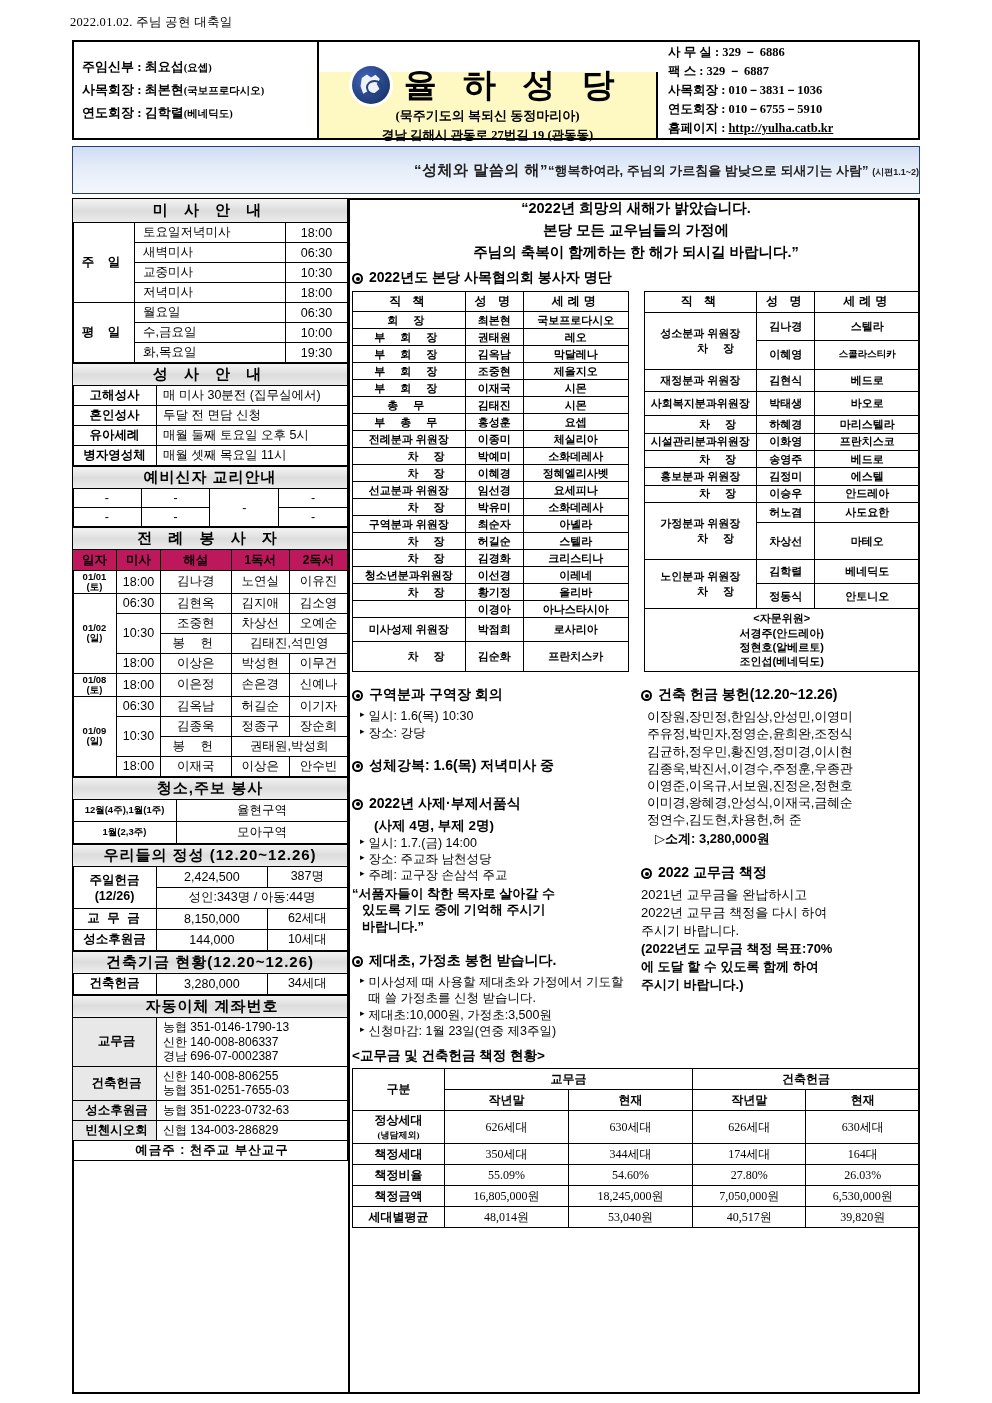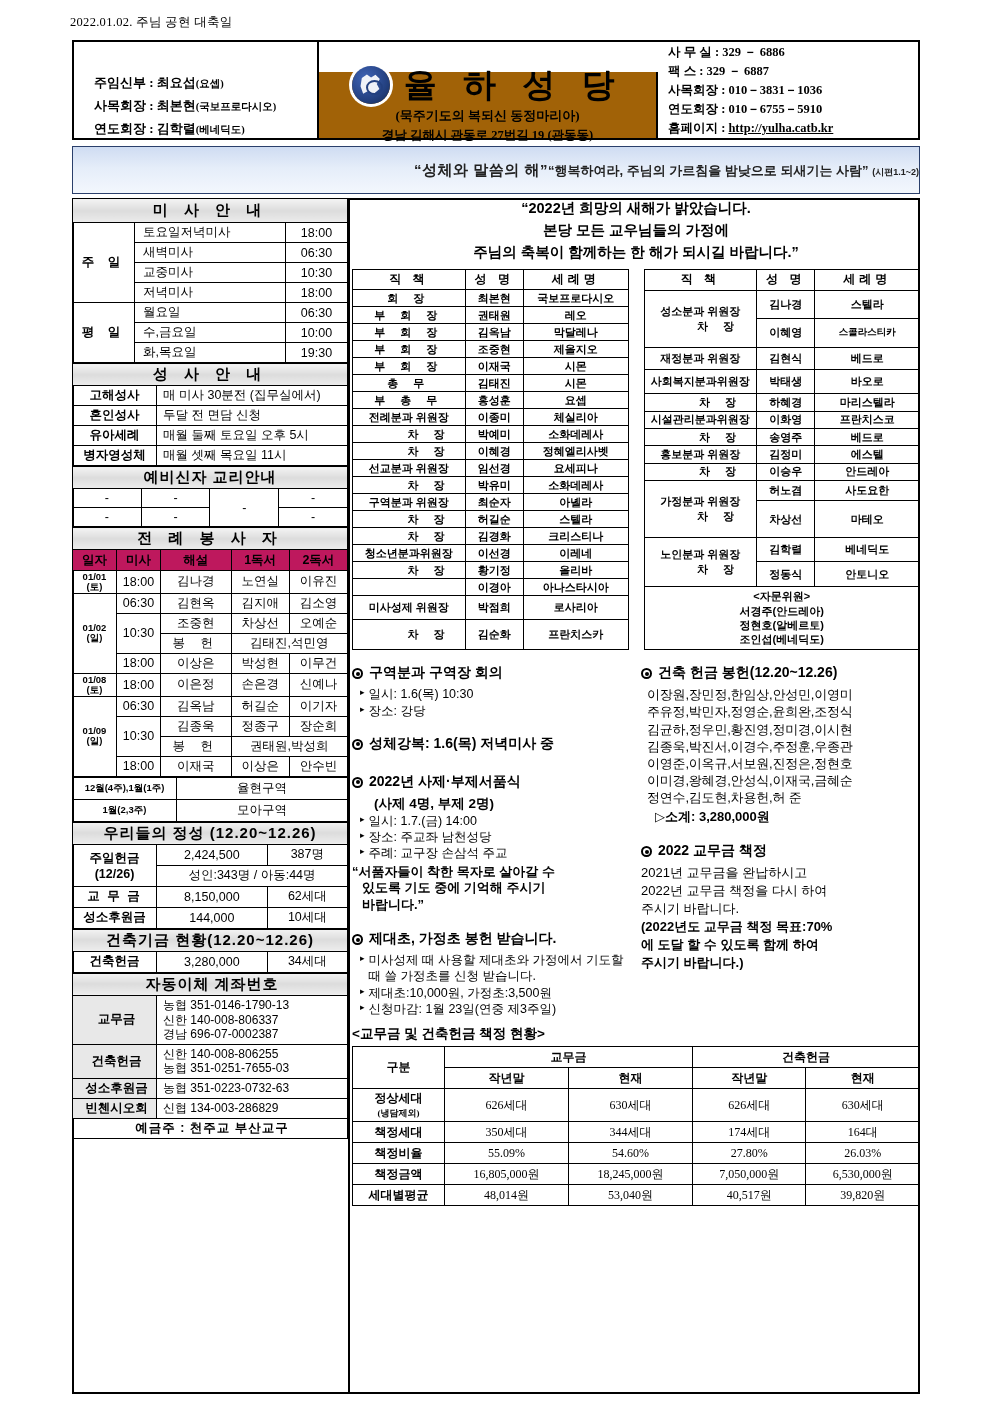--- a/index.html
+++ b/index.html
@@ -22,32 +22,32 @@
     font-family:"Liberation Serif","DejaVu Serif",serif;
   }
 
   
   .masthead {
     position:absolute; left:72px; top:40px; width:848px; height:100px;
     border:2px solid #000; display:flex; background:#fff;
   }
   .mh-left {
     width:245px; border-right:2px solid #000;
-    display:flex; flex-direction:column; justify-content:flex-end;
-    padding-left:20px; gap:5px;
+    display:flex; flex-direction:column; justify-content:center;
+    padding-left:8px; gap:5px;
   }
   .mh-left div {
     font-size:13px; font-weight:700;
     font-family:"Liberation Serif","DejaVu Serif",serif;
   }
   .mh-left .paren { font-size:10.5px; }
   .mh-center {
     flex:1; border-right:2px solid #000;
     display:flex; flex-direction:column; align-items:center; justify-content:center;
-    position:relative; background:#a16207;margin-top:30px;
+    position:relative; background:#fef9c3;margin-top:30px;
   }
   .mh-title-row { display:flex; align-items:center; gap:14px; }
   .logo {
     width:38px; height:38px; border-radius:50%;
     background:radial-gradient(circle at 35% 32%, #3f63b5 0%, #23407f 62%, #16284f 100%);
     position:relative; flex:none;
     box-shadow:0 0 0 3px #fff;
   }
   .logo::before {
     content:""; position:absolute; left:8px; top:7px; width:22px; height:23px;
@@ -390,20 +390,23 @@
         <td class="mcell">18:00</td>
         <td>이재국</td>
         <td>이상은</td>
         <td>안수빈</td>
       </tr>
     </tbody>
       </table>
 
     <table class="t-clean">
       <tbody>
+          <tr>
+            <td class="sec-head tight" colspan="2">청소,주보 봉사</td>
+          </tr>
       <tr>
         <td class="wk">12월(4주),1월(1주)</td>
         <td>율현구역</td>
       </tr>
       <tr>
         <td class="wk">1월(2,3주)</td>
         <td>모아구역</td>
       </tr>
     </tbody>
       </table>
@@ -487,20 +490,24 @@
   </div>
 
   <div class="right-col">
 
     <div class="greeting">
       <div>“2022년 희망의 새해가 밝았습니다.</div>
       <div>본당 모든 교우님들의 가정에</div>
       <div>주님의 축복이 함께하는 한 해가 되시길 바랍니다.”</div>
     </div>
 
+    <div class="bullet-h">
+      <span class="dot"></span>
+      <span>2022년도 본당 사목협의회 봉사자 명단</span>
+    </div>
 
     <div class="roster-wrap">
 
       <table class="t-roster">
         <tbody>
             <tr>
           <th class="pos">직     책</th>
           <th class="nm">성    명</th>
           <th class="bp">세례명</th>
         </tr>

